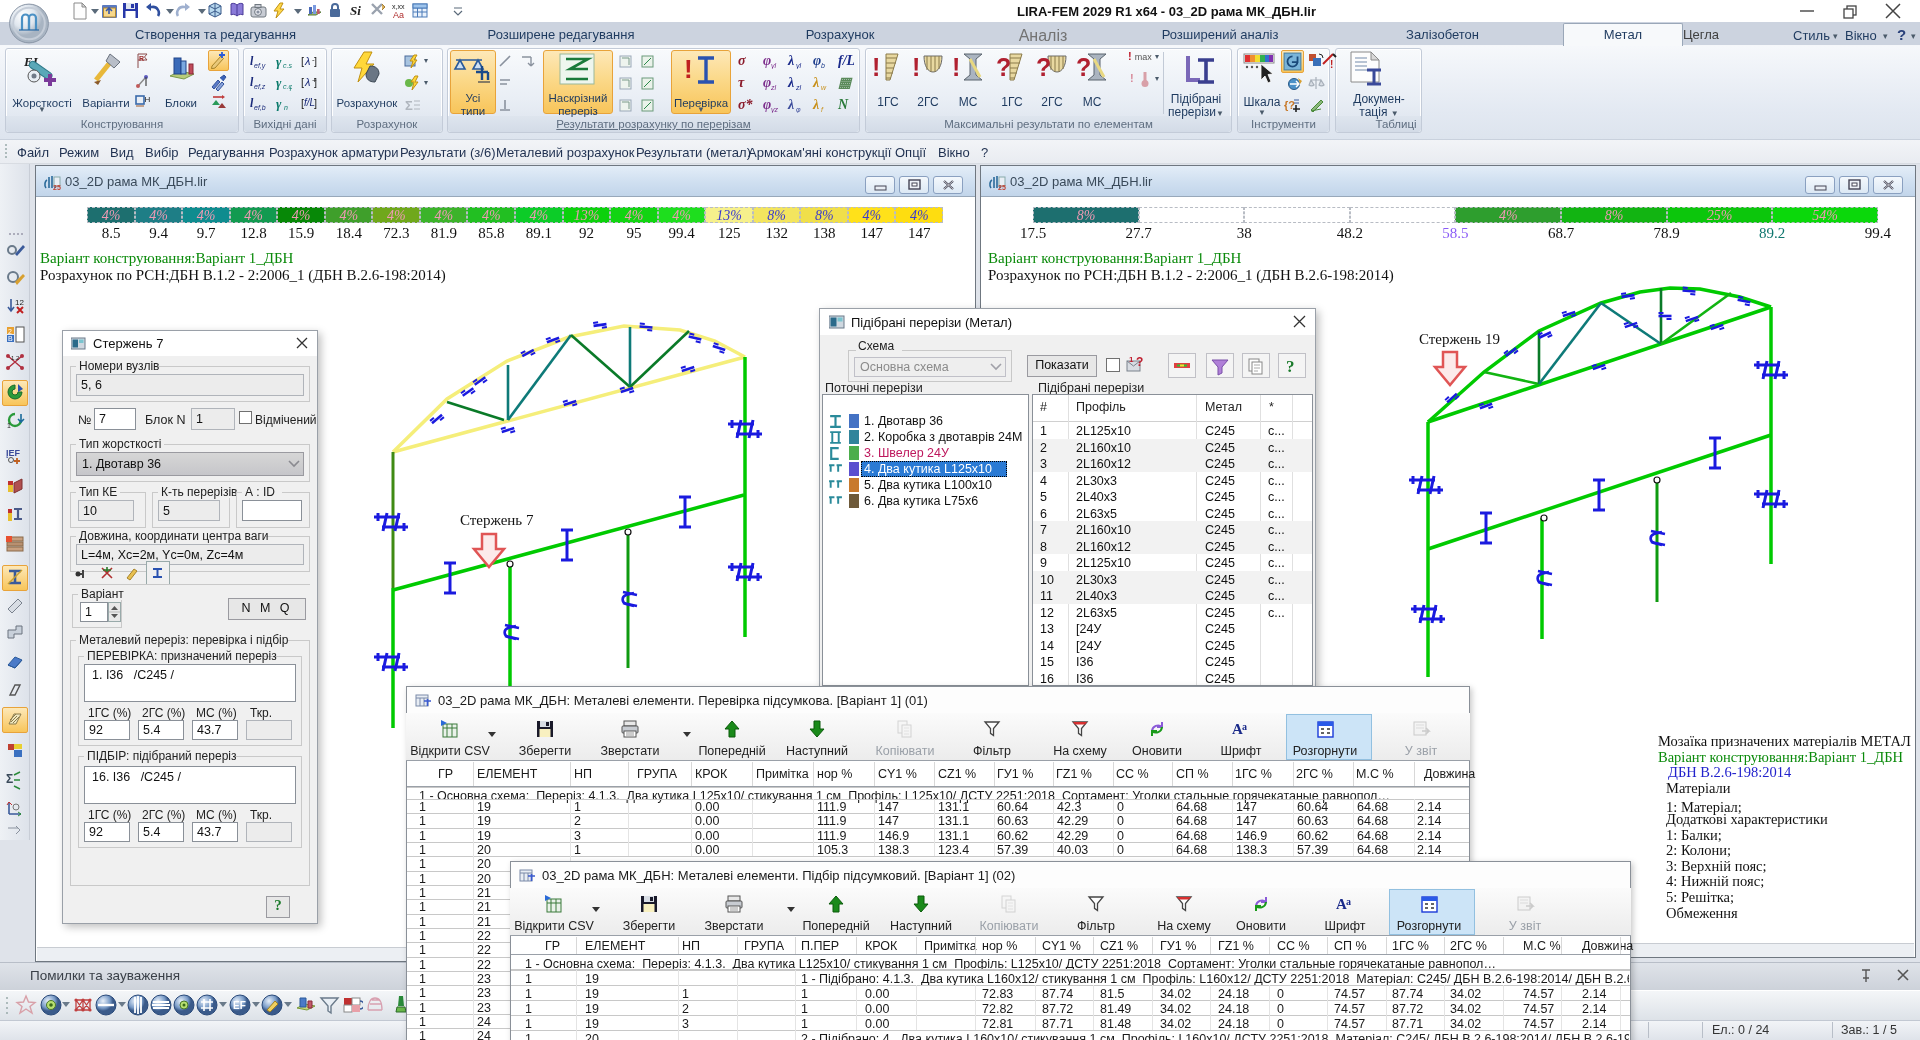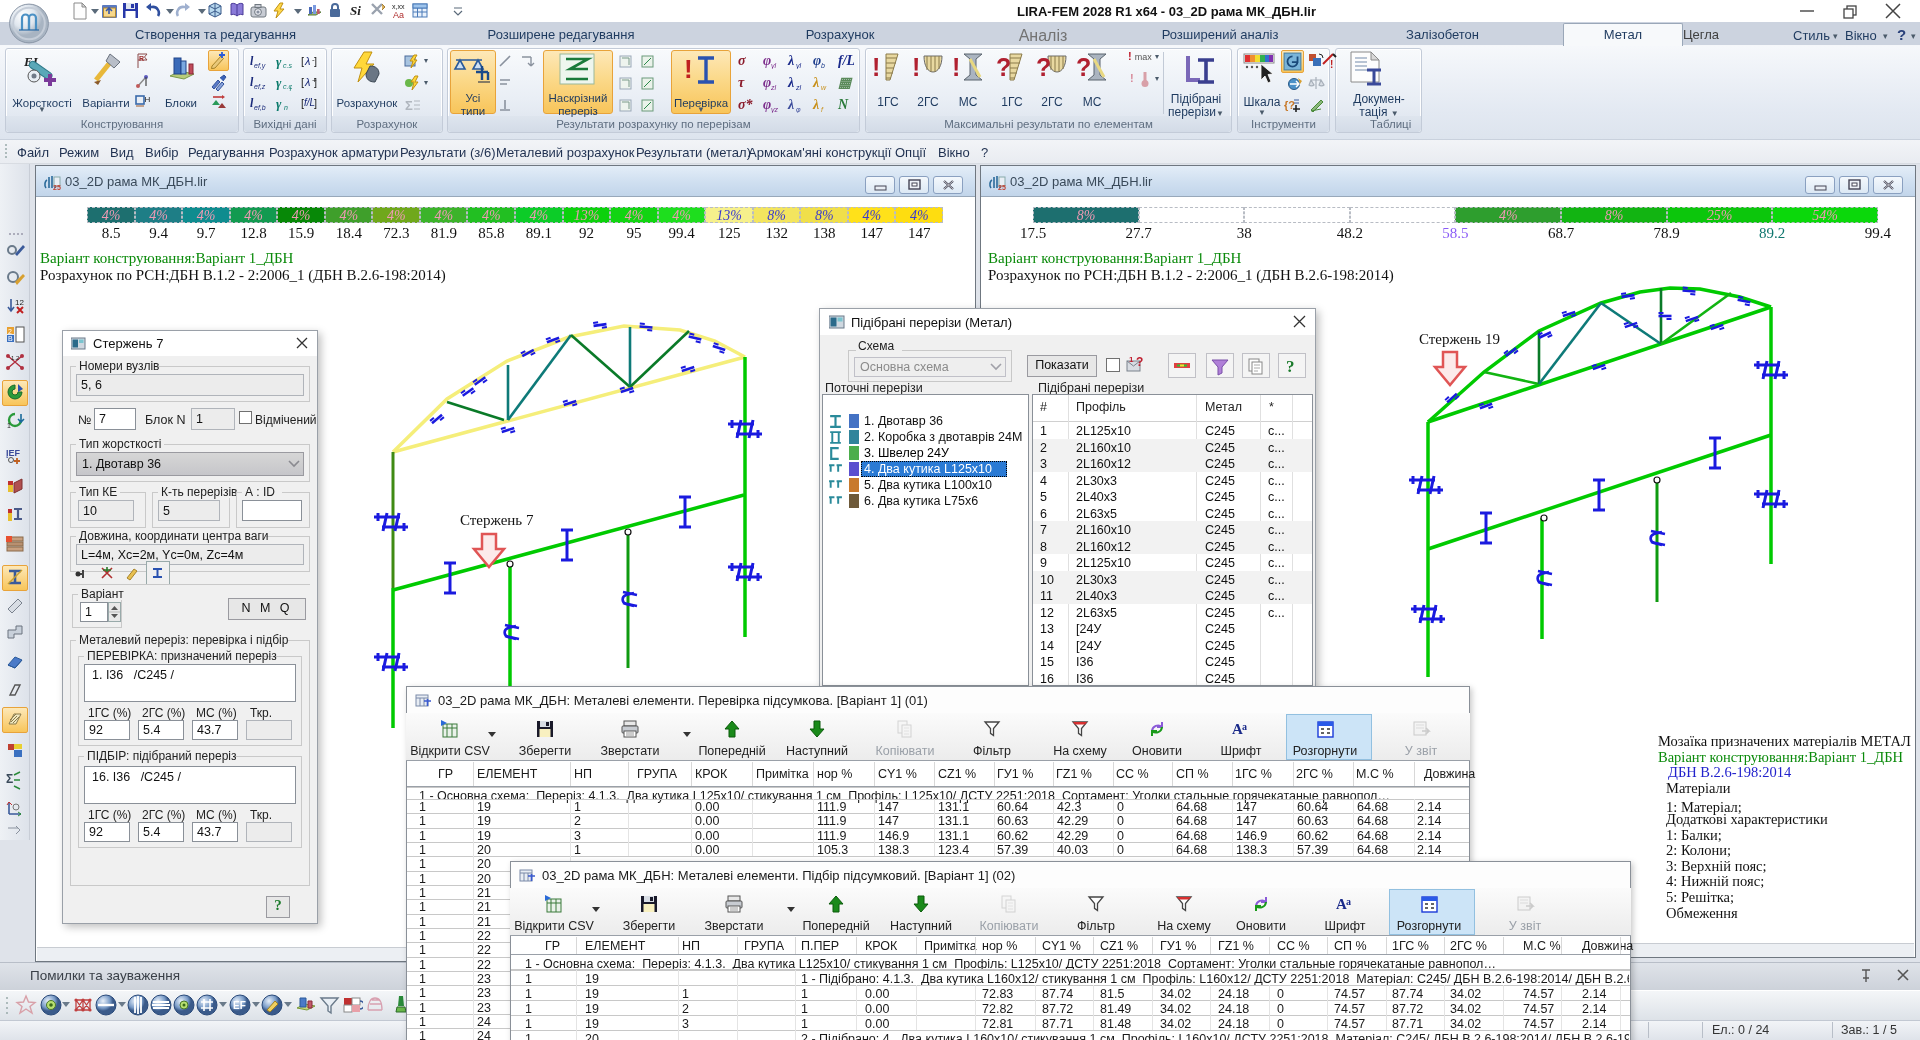--- a/index.html
+++ b/index.html
@@ -2,21 +2,21 @@
 <html><head><meta charset="utf-8">
 <style>
 *{margin:0;padding:0;box-sizing:border-box;}
 html,body{width:1920px;height:1040px;overflow:hidden;font-family:"Liberation Sans",sans-serif;background:#fff;}
 .abs{position:absolute;}
 #root{position:absolute;top:0;left:0;width:1920px;height:1040px;}
 .serif{font-family:"Liberation Serif",serif;}
 </style></head><body>
 <div id="root">
 <div class="abs" style="left:0;top:0;width:1920px;height:22px;background:#ffffff;"></div>
-<div class="abs" style="left:1017px;top:4px;font-size:13px;color:#111;white-space:nowrap;font-weight:700;">LIRA-FEM 2028 R1 x64 - 03_2D рама МК_ДБН.lir</div>
+<div class="abs" style="left:1017px;top:4px;font-size:13px;color:#111;white-space:nowrap;font-weight:700;">LIRA-FEM 2029 R1 x64 - 03_2D рама МК_ДБН.lir</div>
 <svg class="abs" style="left:1790px;top:0px" width="130" height="22">
 <line x1="10" y1="11" x2="24" y2="11" stroke="#444" stroke-width="1.4"></line>
 <rect x="57" y="6" width="9" height="9" fill="none" stroke="#444" stroke-width="1.3"></rect>
 <rect x="54" y="9" width="9" height="9" fill="#fff" stroke="#444" stroke-width="1.3"></rect>
 <path d="M 96 4 L 110 18 M 110 4 L 96 18" stroke="#444" stroke-width="1.5"></path>
 </svg>
 <svg class="abs" style="left:71px;top:2px" width="17" height="18" viewBox="0 0 17 18">
       <path d="M3 1 h8 l4 4 v12 h-12 z" fill="#fdfdfd" stroke="#8a8a8a"></path>
       <path d="M11 1 l4 4 h-4 z" fill="#d8d8d8" stroke="#8a8a8a"></path>
     </svg>
@@ -158,37 +158,37 @@
 <div class="abs" style="left:243px;top:118px;font-size:11.5px;color:#5f6e80;white-space:nowrap;">
       <div style="width:84px;text-align:center;">Вихідні дані</div>
     </div>
 <div class="abs" style="left:331px;top:48px;width:112px;height:85px;background:linear-gradient(#f8fafc,#e9eef5 60%,#dce3ed);border:1px solid #c3cbd8;border-radius:3px;box-shadow:inset 0 0 0 1px #ffffff;"></div>
 <div class="abs" style="left:332px;top:116px;width:110px;height:16px;background:linear-gradient(#dee5ee,#d3dbe7);border-radius:0 0 3px 3px;"></div>
 <div class="abs" style="left:331px;top:118px;font-size:11.5px;color:#5f6e80;white-space:nowrap;">
       <div style="width:112px;text-align:center;">Розрахунок</div>
     </div>
 <div class="abs" style="left:447px;top:48px;width:413px;height:85px;background:linear-gradient(#f8fafc,#e9eef5 60%,#dce3ed);border:1px solid #c3cbd8;border-radius:3px;box-shadow:inset 0 0 0 1px #ffffff;"></div>
 <div class="abs" style="left:448px;top:116px;width:411px;height:16px;background:linear-gradient(#dee5ee,#d3dbe7);border-radius:0 0 3px 3px;"></div>
-<div class="abs" style="left:447px;top:118px;font-size:11.5px;color:#5f6e80;white-space:nowrap;">
+<div class="abs" style="left:447px;top:118px;font-size:11.5px;color:#5f6e80;white-space:nowrap;text-decoration:underline;">
       <div style="width:413px;text-align:center;">Результати розрахунку по перерізам</div>
     </div>
 <div class="abs" style="left:865px;top:48px;width:367px;height:85px;background:linear-gradient(#f8fafc,#e9eef5 60%,#dce3ed);border:1px solid #c3cbd8;border-radius:3px;box-shadow:inset 0 0 0 1px #ffffff;"></div>
 <div class="abs" style="left:866px;top:116px;width:365px;height:16px;background:linear-gradient(#dee5ee,#d3dbe7);border-radius:0 0 3px 3px;"></div>
 <div class="abs" style="left:865px;top:118px;font-size:11.5px;color:#5f6e80;white-space:nowrap;">
       <div style="width:367px;text-align:center;">Максимальні результати по елементам</div>
     </div>
 <div class="abs" style="left:1237px;top:48px;width:93px;height:85px;background:linear-gradient(#f8fafc,#e9eef5 60%,#dce3ed);border:1px solid #c3cbd8;border-radius:3px;box-shadow:inset 0 0 0 1px #ffffff;"></div>
 <div class="abs" style="left:1238px;top:116px;width:91px;height:16px;background:linear-gradient(#dee5ee,#d3dbe7);border-radius:0 0 3px 3px;"></div>
 <div class="abs" style="left:1237px;top:118px;font-size:11.5px;color:#5f6e80;white-space:nowrap;">
       <div style="width:93px;text-align:center;">Інструменти</div>
     </div>
 <div class="abs" style="left:1335px;top:48px;width:87px;height:85px;background:linear-gradient(#f8fafc,#e9eef5 60%,#dce3ed);border:1px solid #c3cbd8;border-radius:3px;box-shadow:inset 0 0 0 1px #ffffff;"></div>
 <div class="abs" style="left:1336px;top:116px;width:85px;height:16px;background:linear-gradient(#dee5ee,#d3dbe7);border-radius:0 0 3px 3px;"></div>
 <div class="abs" style="left:1335px;top:118px;font-size:11.5px;color:#5f6e80;white-space:nowrap;">
-      <div style="width:69px;text-align:center;padding-left:35px;">Таблиці</div>
+      <div style="width:87px;text-align:center;padding-left:35px;">Таблиці</div>
     </div>
 <div class="abs" style="left:8px;top:97px;font-size:11.5px;color:#1e3a5f;white-space:nowrap;">
       <div style="width:68px;text-align:center;">Жорсткості</div>
     </div>
 <div class="abs" style="left:8px;top:105px;font-size:8px;color:#1a1a1a;white-space:nowrap;">
       <div style="width:68px;text-align:center;color:#4a5a6a;font-size:8px;">▼</div>
     </div>
 <svg class="abs" style="left:24px;top:52px" width="38" height="36">
 <text x="0" y="14" font-size="13" font-weight="700" font-family="Liberation Serif" font-style="italic" fill="#222">EI</text>
 <rect x="8" y="8" width="26" height="7" rx="3.5" transform="rotate(35 8 8)" fill="#5aa8b8" stroke="#2a7888"></rect>
@@ -1275,21 +1275,21 @@
 <div class="abs" style="left:864px;top:414px;font-size:12.5px;color:#111;white-space:nowrap;">1. Двотавр 36</div>
 <svg class="abs" style="left:828px;top:430px" width="15" height="15" viewBox="0 0 14 14">
       <path d="M2 2 h10 M2 12 h10 M4 2 v10 M10 2 v10" stroke="#2a8a9a" stroke-width="1.8"></path>
     </svg>
 <div class="abs" style="left:849px;top:430px;width:10px;height:14px;background:#31849b;"></div>
 <div class="abs" style="left:864px;top:430px;font-size:12.5px;color:#111;white-space:nowrap;">2. Коробка з двотаврів 24М</div>
 <svg class="abs" style="left:828px;top:446px" width="15" height="15" viewBox="0 0 14 14">
       <path d="M10 2 h-7 v10 h7" stroke="#2a8a9a" stroke-width="2" fill="none"></path>
     </svg>
 <div class="abs" style="left:849px;top:446px;width:10px;height:14px;background:#4cae4c;"></div>
-<div class="abs" style="left:864px;top:446px;font-size:12.5px;color:#000000;white-space:nowrap;">3. Швелер 24У</div>
+<div class="abs" style="left:864px;top:446px;font-size:12.5px;color:#be185d;white-space:nowrap;">3. Швелер 24У</div>
 <svg class="abs" style="left:828px;top:462px" width="15" height="15" viewBox="0 0 14 14">
       <path d="M1 3 h5 M2.5 3 v6 M8 3 h5 M9.5 3 v6" stroke="#2a8a9a" stroke-width="1.8" fill="none"></path>
     </svg>
 <div class="abs" style="left:849px;top:462px;width:10px;height:14px;background:#5b4fcf;"></div>
 <div class="abs" style="left:861px;top:461px;width:146px;height:16px;background:#2a7ad4;border:1px dotted #000;"></div>
 <div class="abs" style="left:864px;top:462px;font-size:12.5px;color:#fff;white-space:nowrap;">4. Два кутика L125x10</div>
 <svg class="abs" style="left:828px;top:478px" width="15" height="15" viewBox="0 0 14 14">
       <path d="M1 3 h5 M2.5 3 v6 M8 3 h5 M9.5 3 v6" stroke="#2a8a9a" stroke-width="1.8" fill="none"></path>
     </svg>
 <div class="abs" style="left:849px;top:478px;width:10px;height:14px;background:#c87a2e;"></div>

